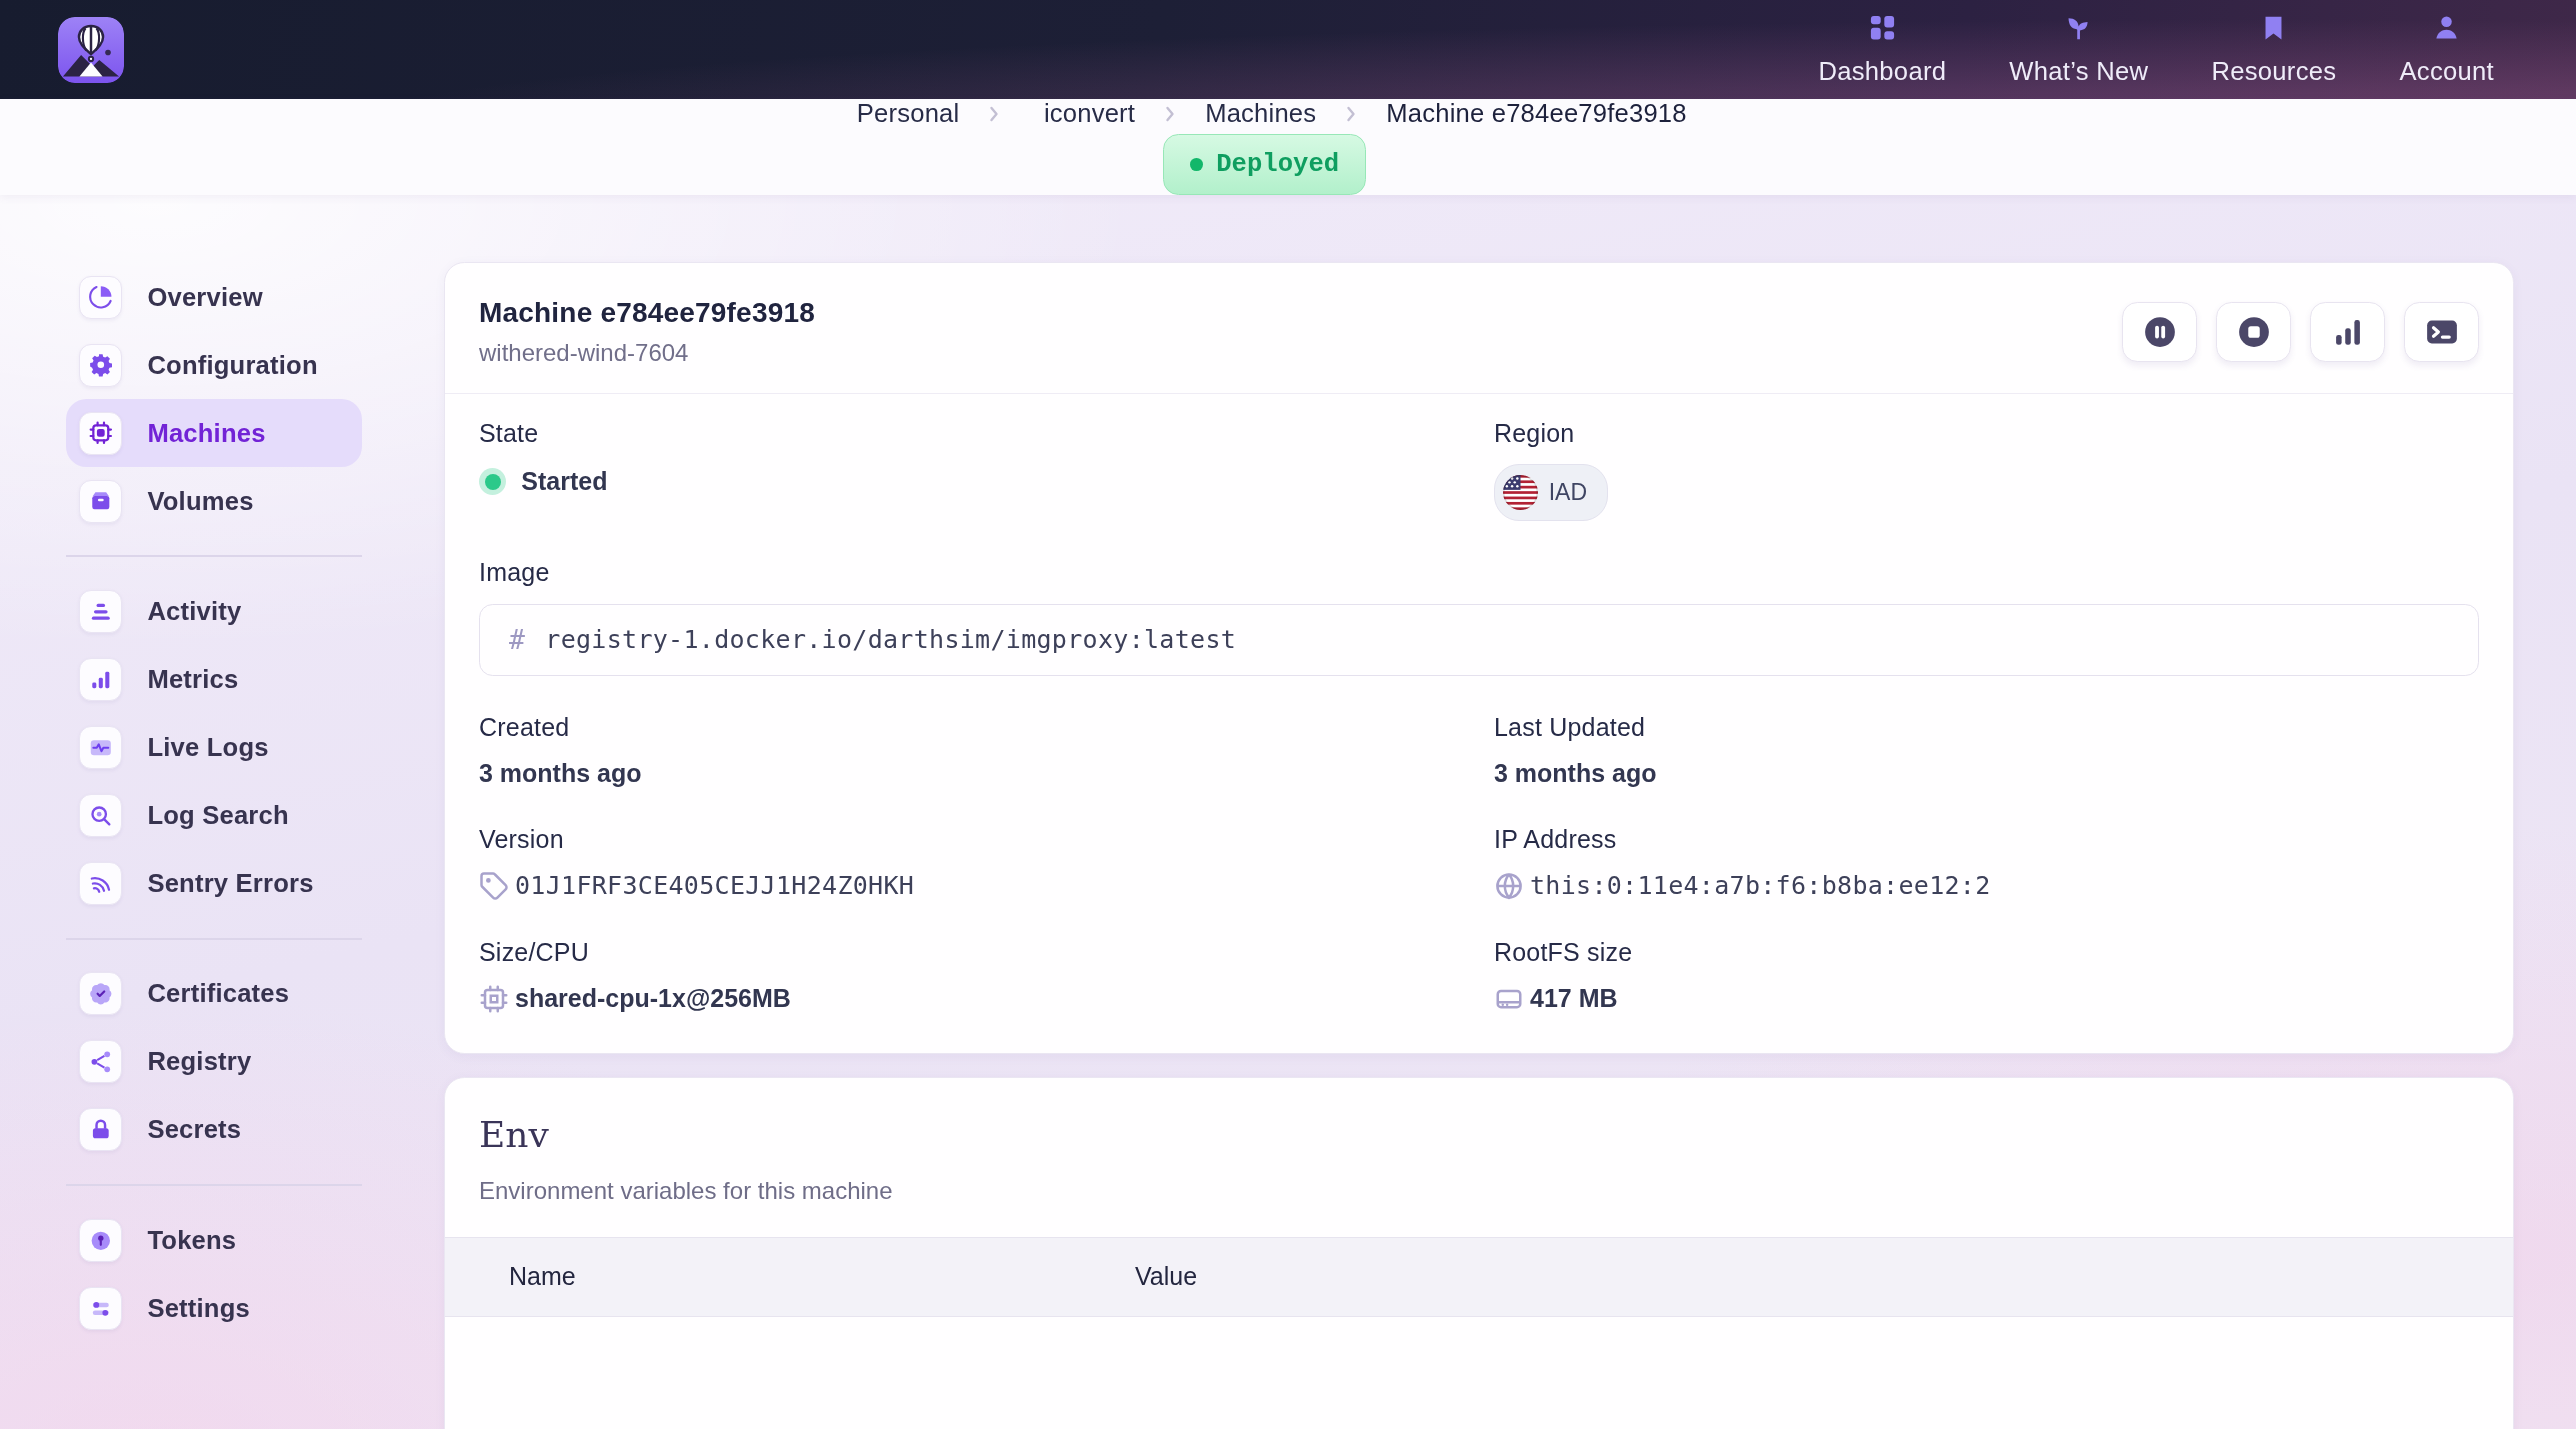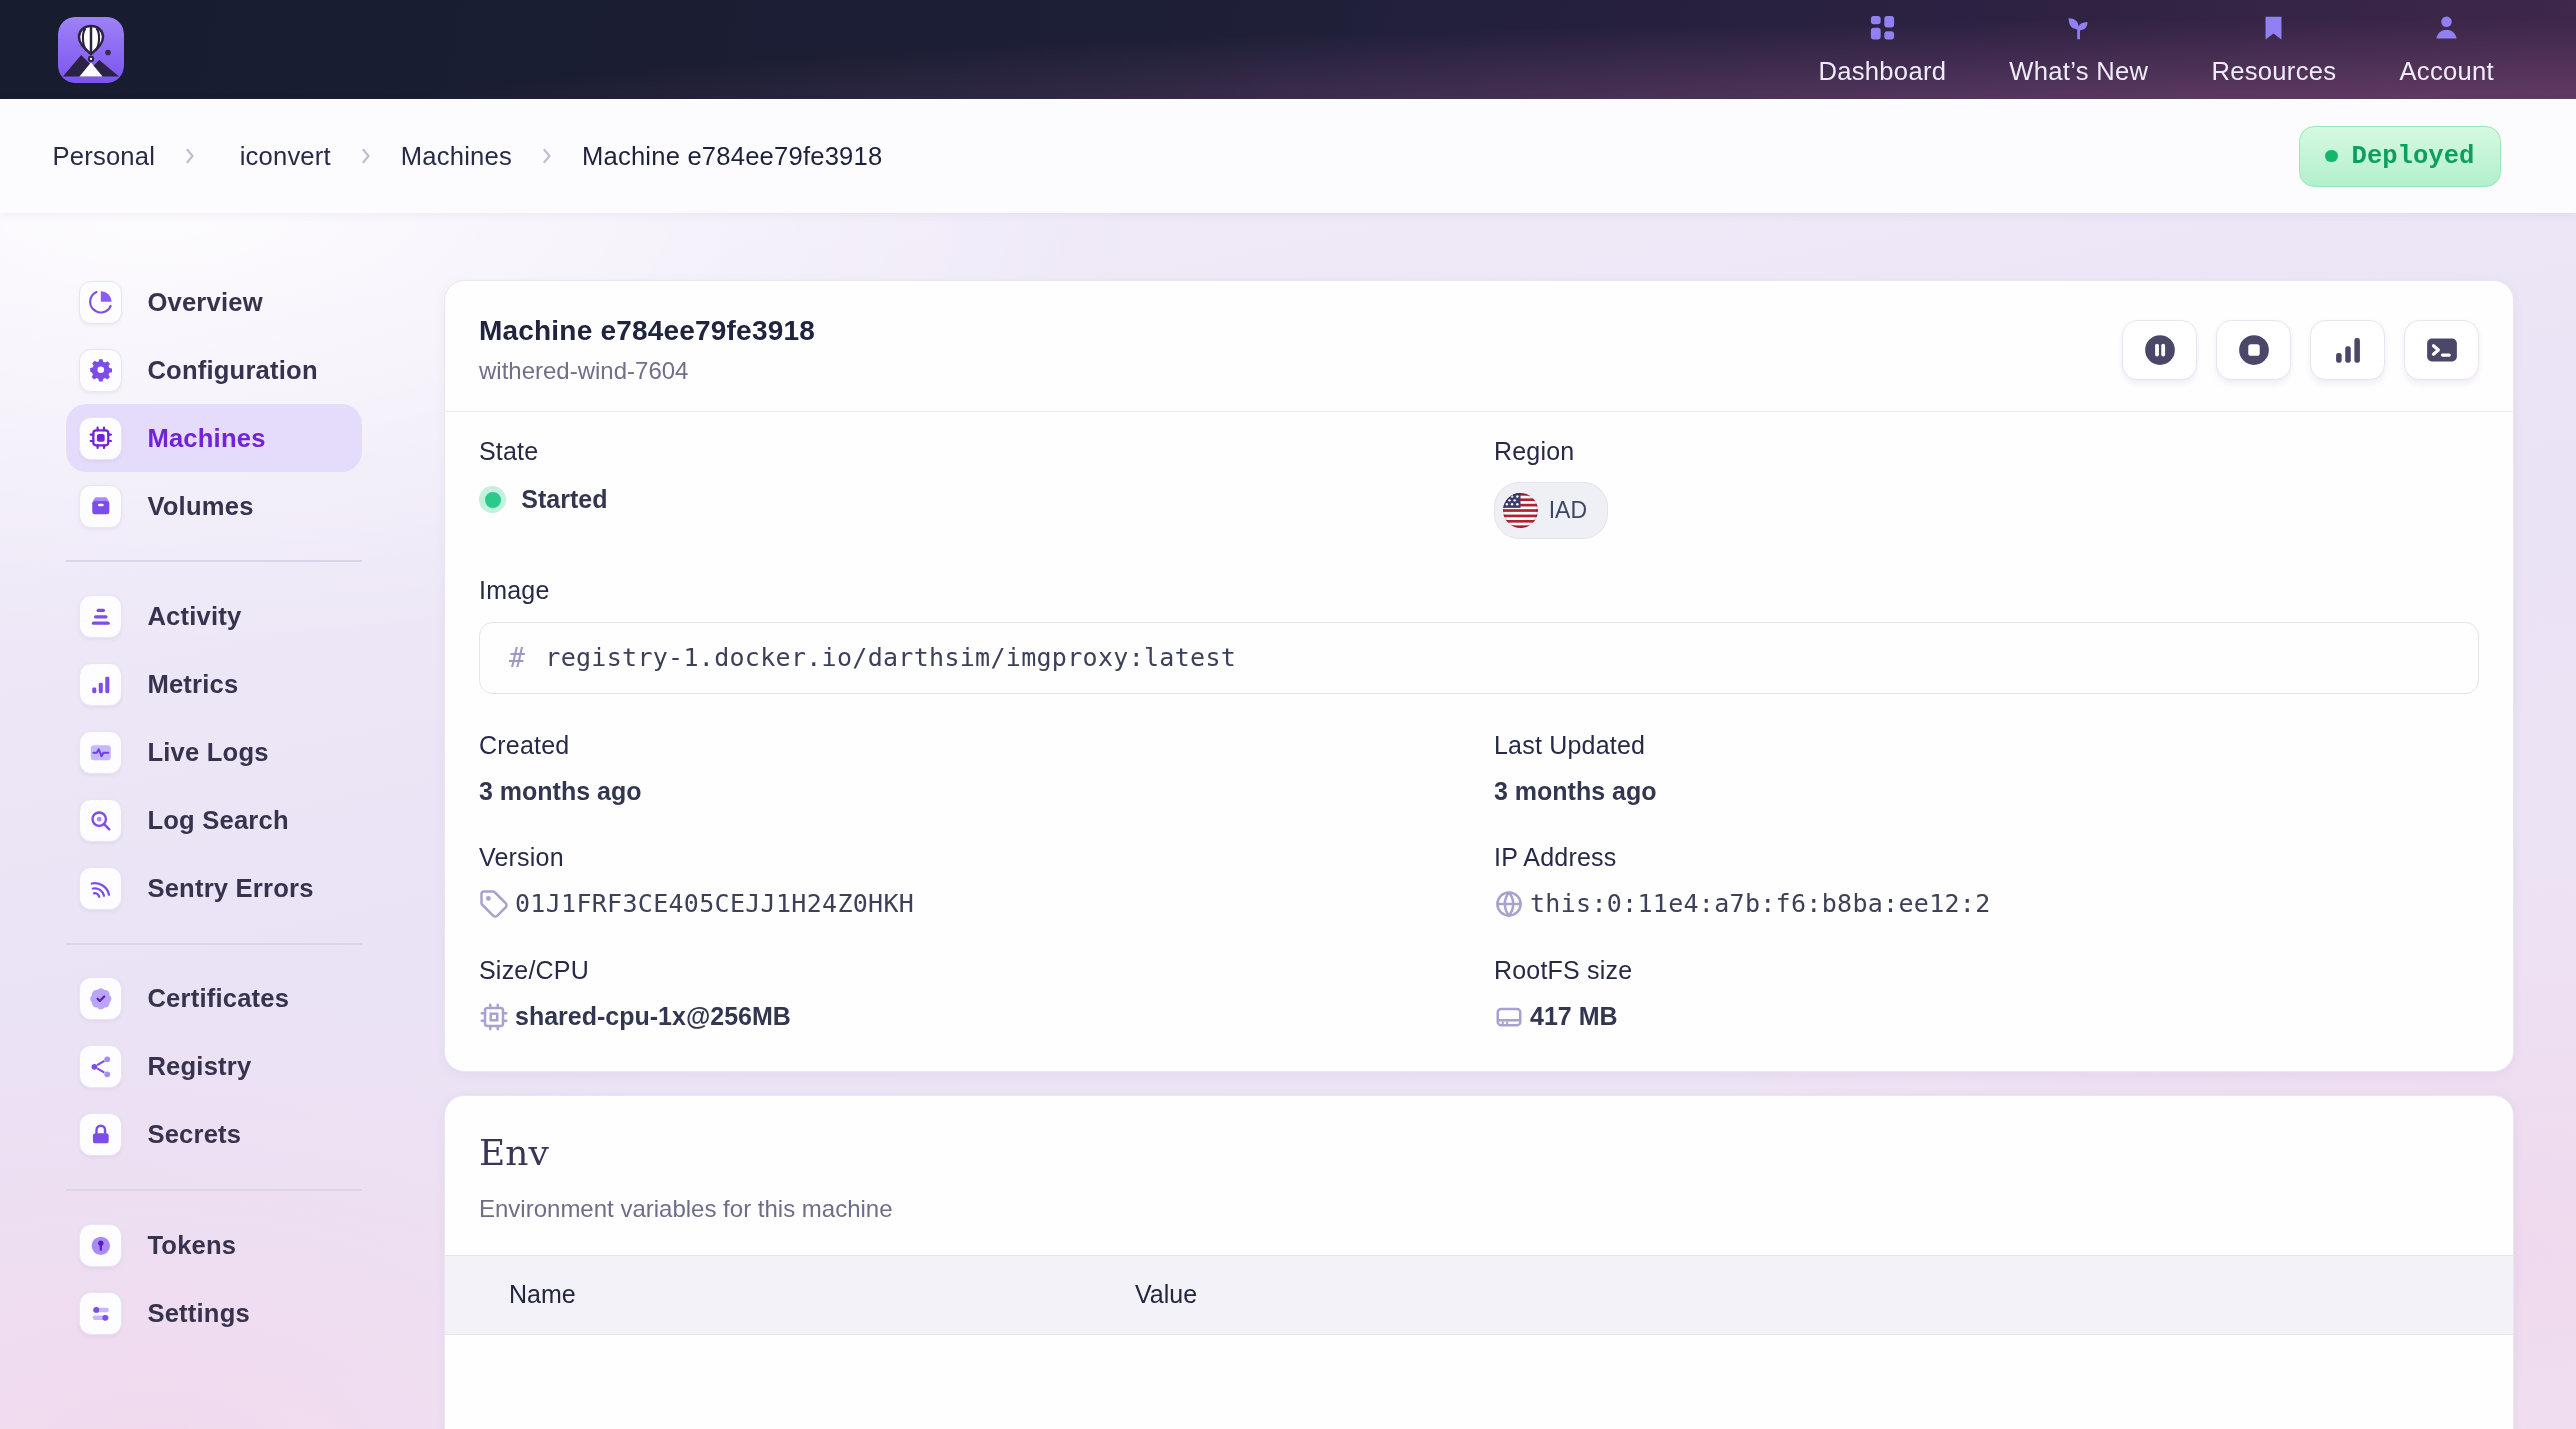--- a/index.html
+++ b/index.html
@@ -21,40 +21,40 @@
       radial-gradient(130% 190% at 88% 130%, rgba(196,110,170,0.38), rgba(196,110,170,0) 58%),
       linear-gradient(100deg,#171c2f 0%, #1d1f36 45%, #2c2142 76%, #3f2849 100%);
   }
   .logo { width:66px; height:66px; border-radius:17px; overflow:hidden; flex:0 0 auto; cursor:pointer; }
   .navitems { display:flex; align-items:center; gap:63px; }
   .navitem { display:flex; align-items:center; gap:14.5px; cursor:pointer;flex-direction:column; }
   .navitem svg { width:29px; height:29px; }
   .navitem span { font-size:25.6px; font-weight:500; color:#efecf9; letter-spacing:0.3px; }
   
   .crumbbar {
-    height:114px; background:#fcfbfe; display:flex; align-items:center; justify-content:space-between;
-    padding:0 75px 0 38px; box-shadow:0 1.7px 8.5px rgba(96,78,142,0.08); position:relative; z-index:2;
+    height:96px; background:#fcfbfe; display:flex; align-items:center; justify-content:space-between;
+    padding:0 75px 0 28px; box-shadow:0 1.7px 8.5px rgba(96,78,142,0.08); position:relative; z-index:2;flex-direction:column;
   }
   .crumbs { display:flex; align-items:center; gap:23px; }
   .crumb { display:flex; align-items:center; gap:14.5px; cursor:pointer; }
   .crumb span { font-size:25.6px; font-weight:500; color:#272b47; letter-spacing:0.2px; }
   .crumb.current span { font-weight:500; color:#1d213c; }
   .crumb-chevron { width:24px; height:24px; }
   .badge {
     display:flex; align-items:center; gap:13.6px; height:61px; padding:0 25.6px;
     border-radius:15.3px; border:1.7px solid #97e7b7;
     background:linear-gradient(180deg,#d6f9e3 0%, #b2f0cb 100%);
     font-family:Liberation Mono, monospace;
   }
   .badge .dot { width:12.8px; height:12.8px; border-radius:50%; background:#12b76a; }
   .badge span { font-size:25.6px; font-weight:600; color:#0f9e60; }
   
   .content { position:relative; height:1216px; }
   
-  .sidebar { position:absolute; left:66px; top:55px; width:296px; }
+  .sidebar { position:absolute; left:66px; top:68px; width:296px; }
   .side-item { height:68px; display:flex; align-items:center; gap:25.6px; padding-left:12.8px; border-radius:20.4px; cursor:pointer; }
   .side-item.active { background:#e5dcfb; }
   .tile {
     width:43px; height:43px; border-radius:12px; background:#fdfcff;
     border:1.3px solid #e9e4f3; box-shadow:0 1.7px 3.4px rgba(100,80,150,0.07);
     display:flex; align-items:center; justify-content:center; flex:0 0 auto;
   }
   .tile svg { width:25.6px; height:25.6px; }
   .side-item span { font-size:25.6px; font-weight:600; color:#37334f; letter-spacing:0.2px; }
   .side-item.active span { color:#7223d6; }

